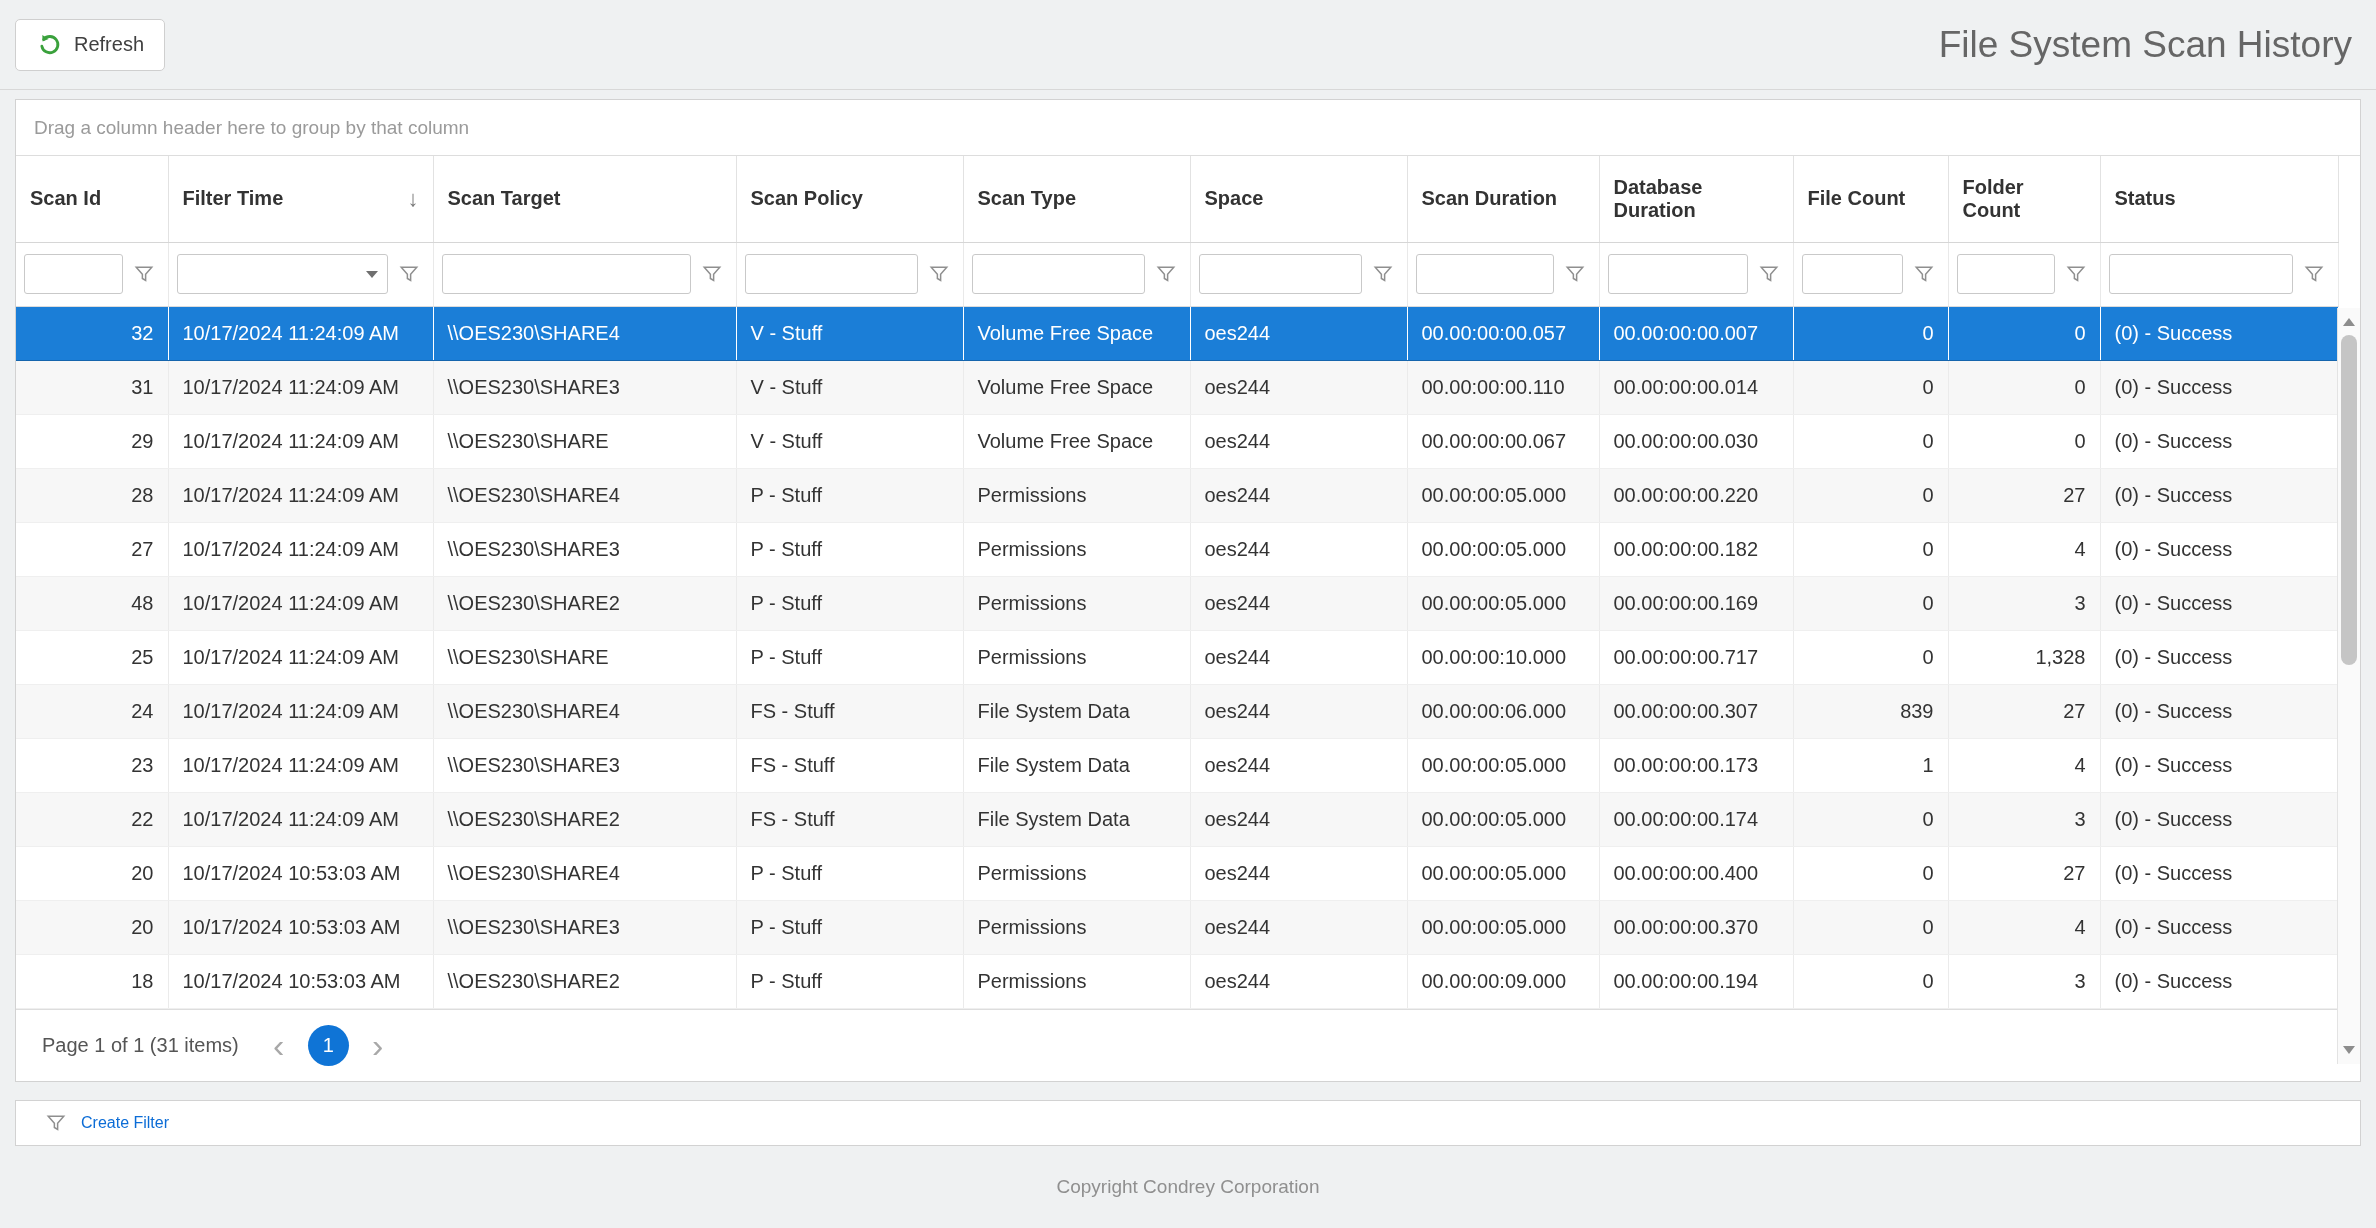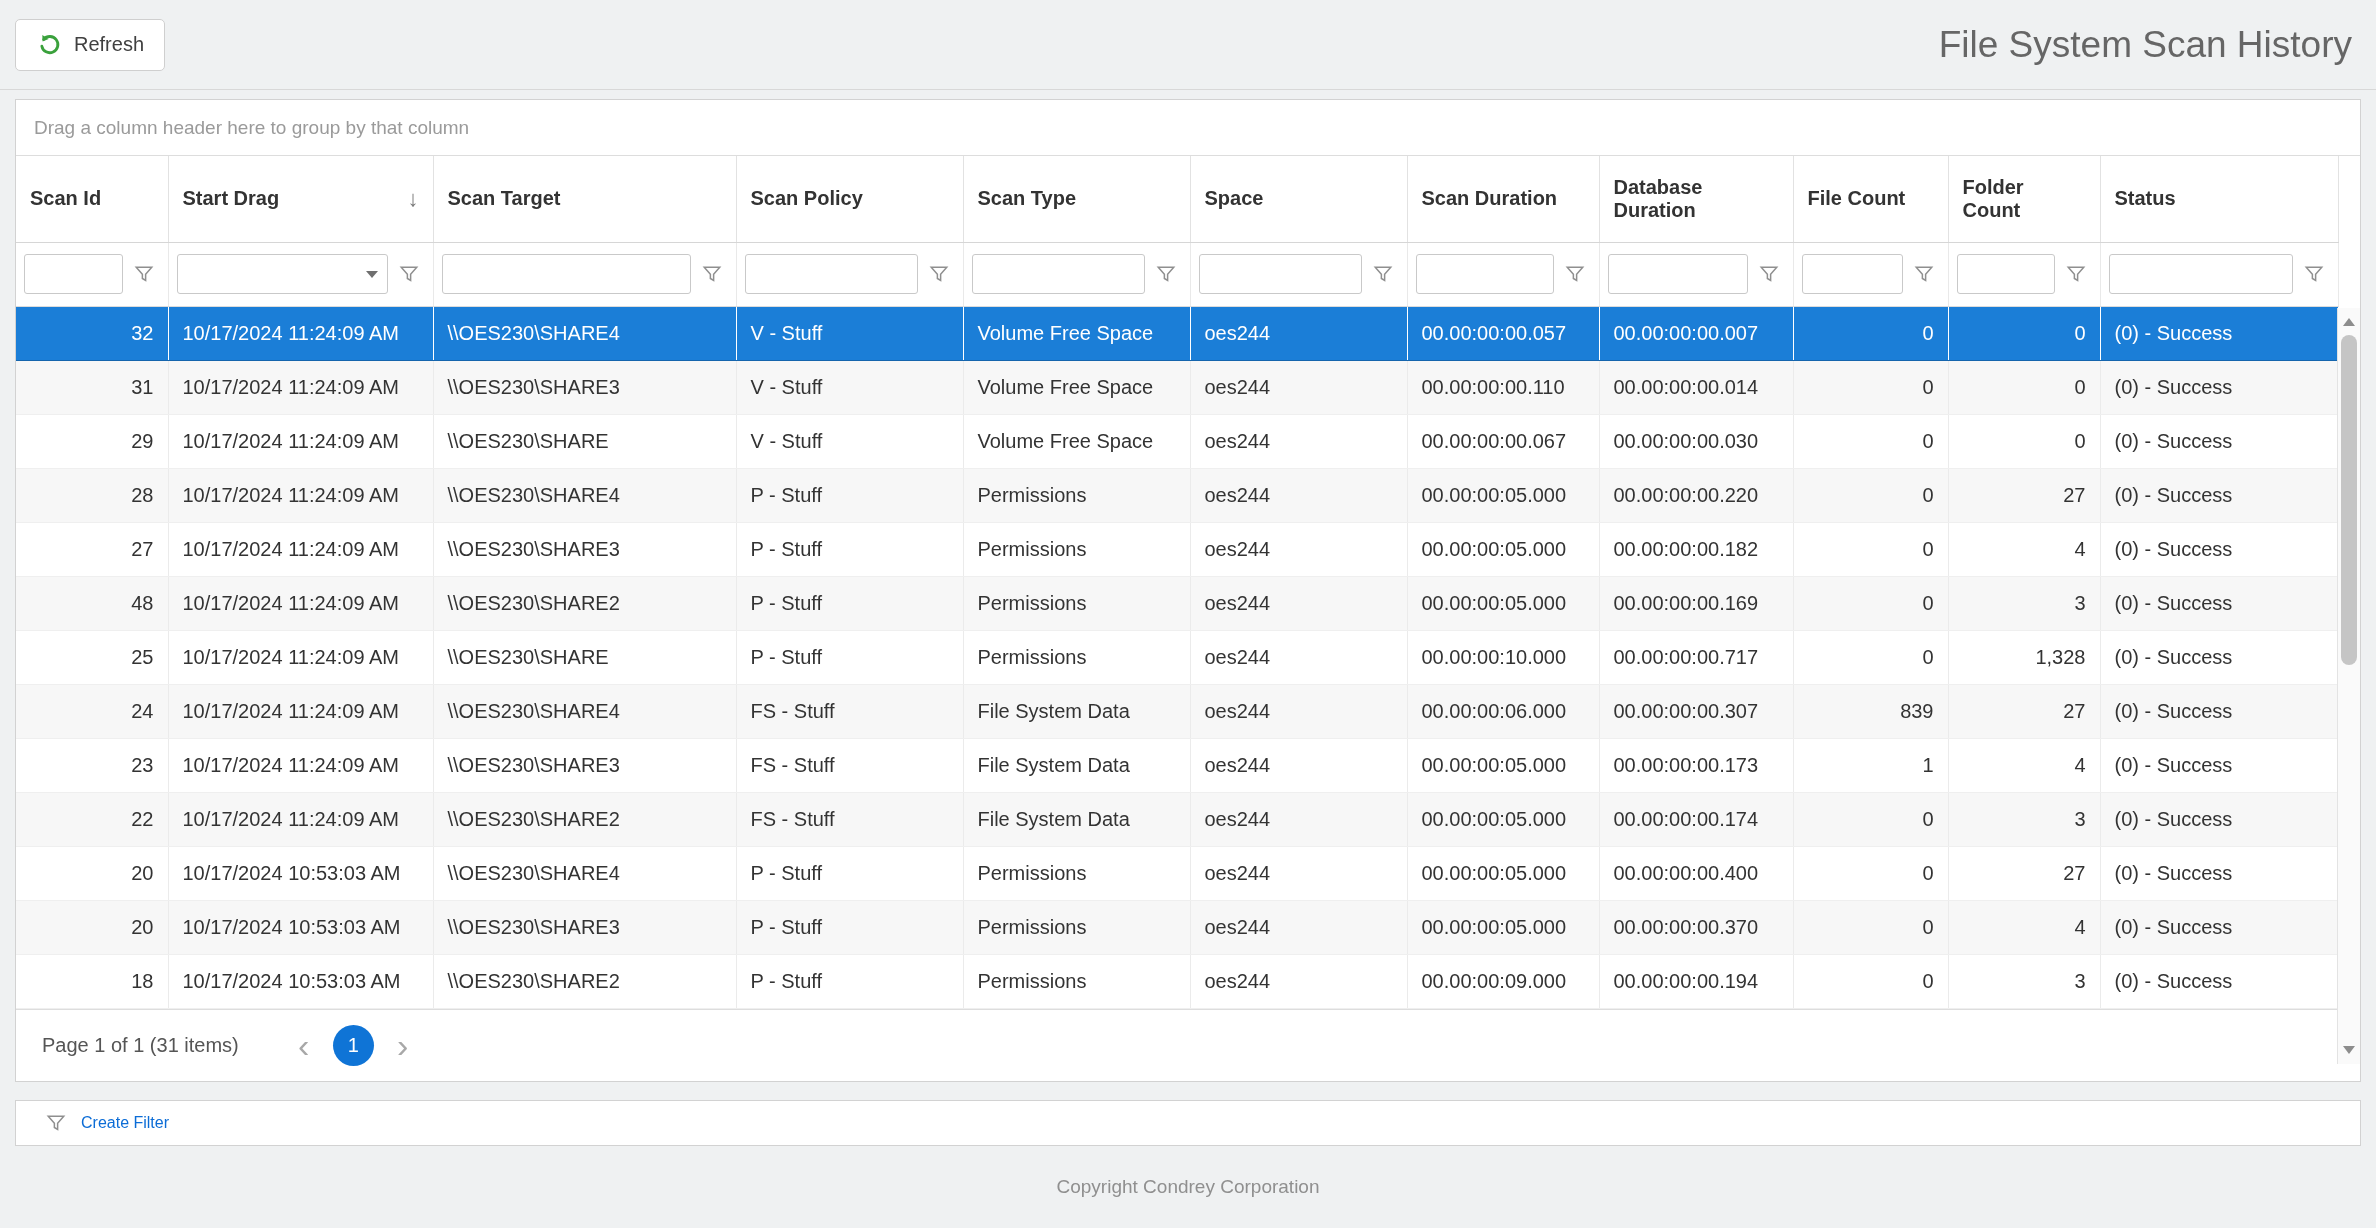--- a/index.html
+++ b/index.html
@@ -117,21 +117,21 @@
     border-top: 8px solid #8d8d8d;
   }
   .sb-thumb { position: absolute; left: 3px; right: 3px; top: 27px; height: 330px; background: #c5c5c5; border-radius: 8px; cursor: pointer; }
 
   
   .pager {
     height: 72px; border-top: 1px solid #dddddd;
     display: flex; align-items: center; padding: 0 26px; gap: 16px;
     background: #fff;
   }
-  .pager-summary { color: #555; font-size: 20px; margin-right: 36px; }
+  .pager-summary { color: #555; font-size: 20px; margin-right: 11px; }
   .pager-nav { color: #a8a8a8; font-size: 34px; line-height: 1; width: 26px; text-align: center; cursor: pointer; user-select: none; }
   .pager-nav.prev::before { content: "\2039"; }
   .pager-nav.next::before { content: "\203A"; }
   .pager-page {
     width: 41px; height: 41px; border-radius: 50%;
     background: #0f74d6; color: #fff;
     display: flex; align-items: center; justify-content: center;
     font-size: 20px; cursor: pointer;
   }
 
@@ -186,21 +186,21 @@
       </colgroup>
       <thead>
         <tr id="header-row">
             <th class="col-header">
               <div class="hdr-inner">
                 <span class="hdr-label">Scan Id</span>
               </div>
             </th>
             <th class="col-header">
               <div class="hdr-inner">
-                <span class="hdr-label">Start Drag</span>
+                <span class="hdr-label">Filter Time</span>
                 <span class="sort-arrow">↓</span>
               </div>
             </th>
             <th class="col-header">
               <div class="hdr-inner">
                 <span class="hdr-label">Scan Target</span>
               </div>
             </th>
             <th class="col-header">
               <div class="hdr-inner">

